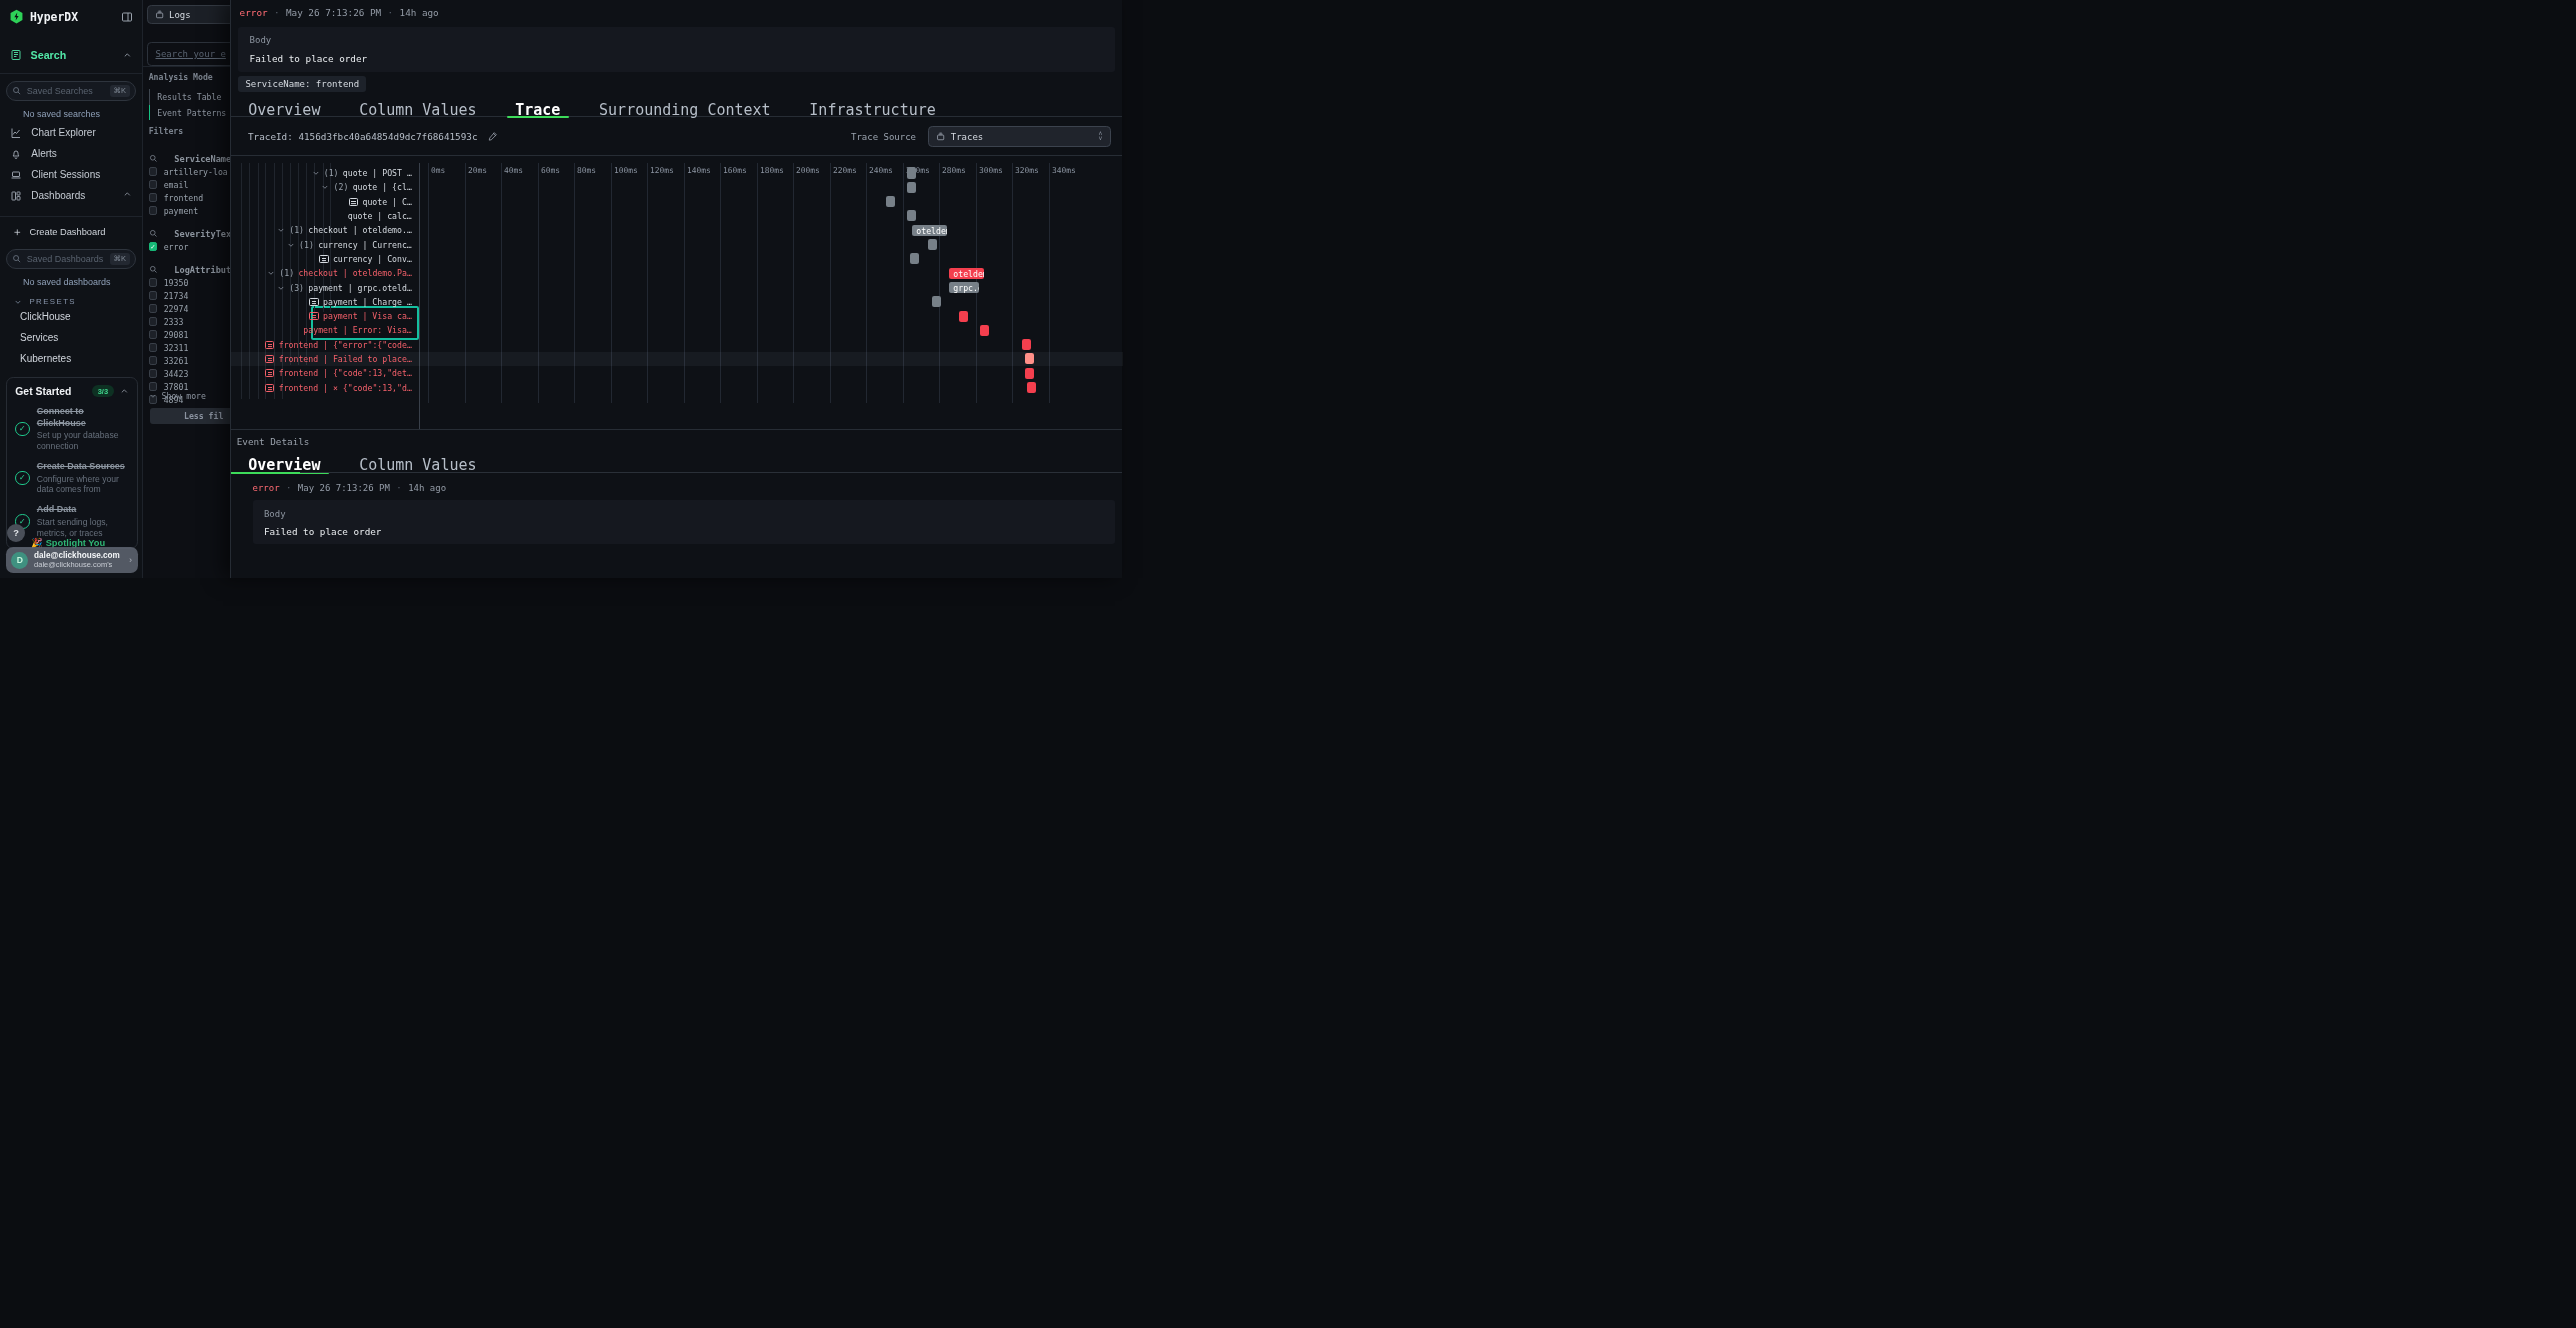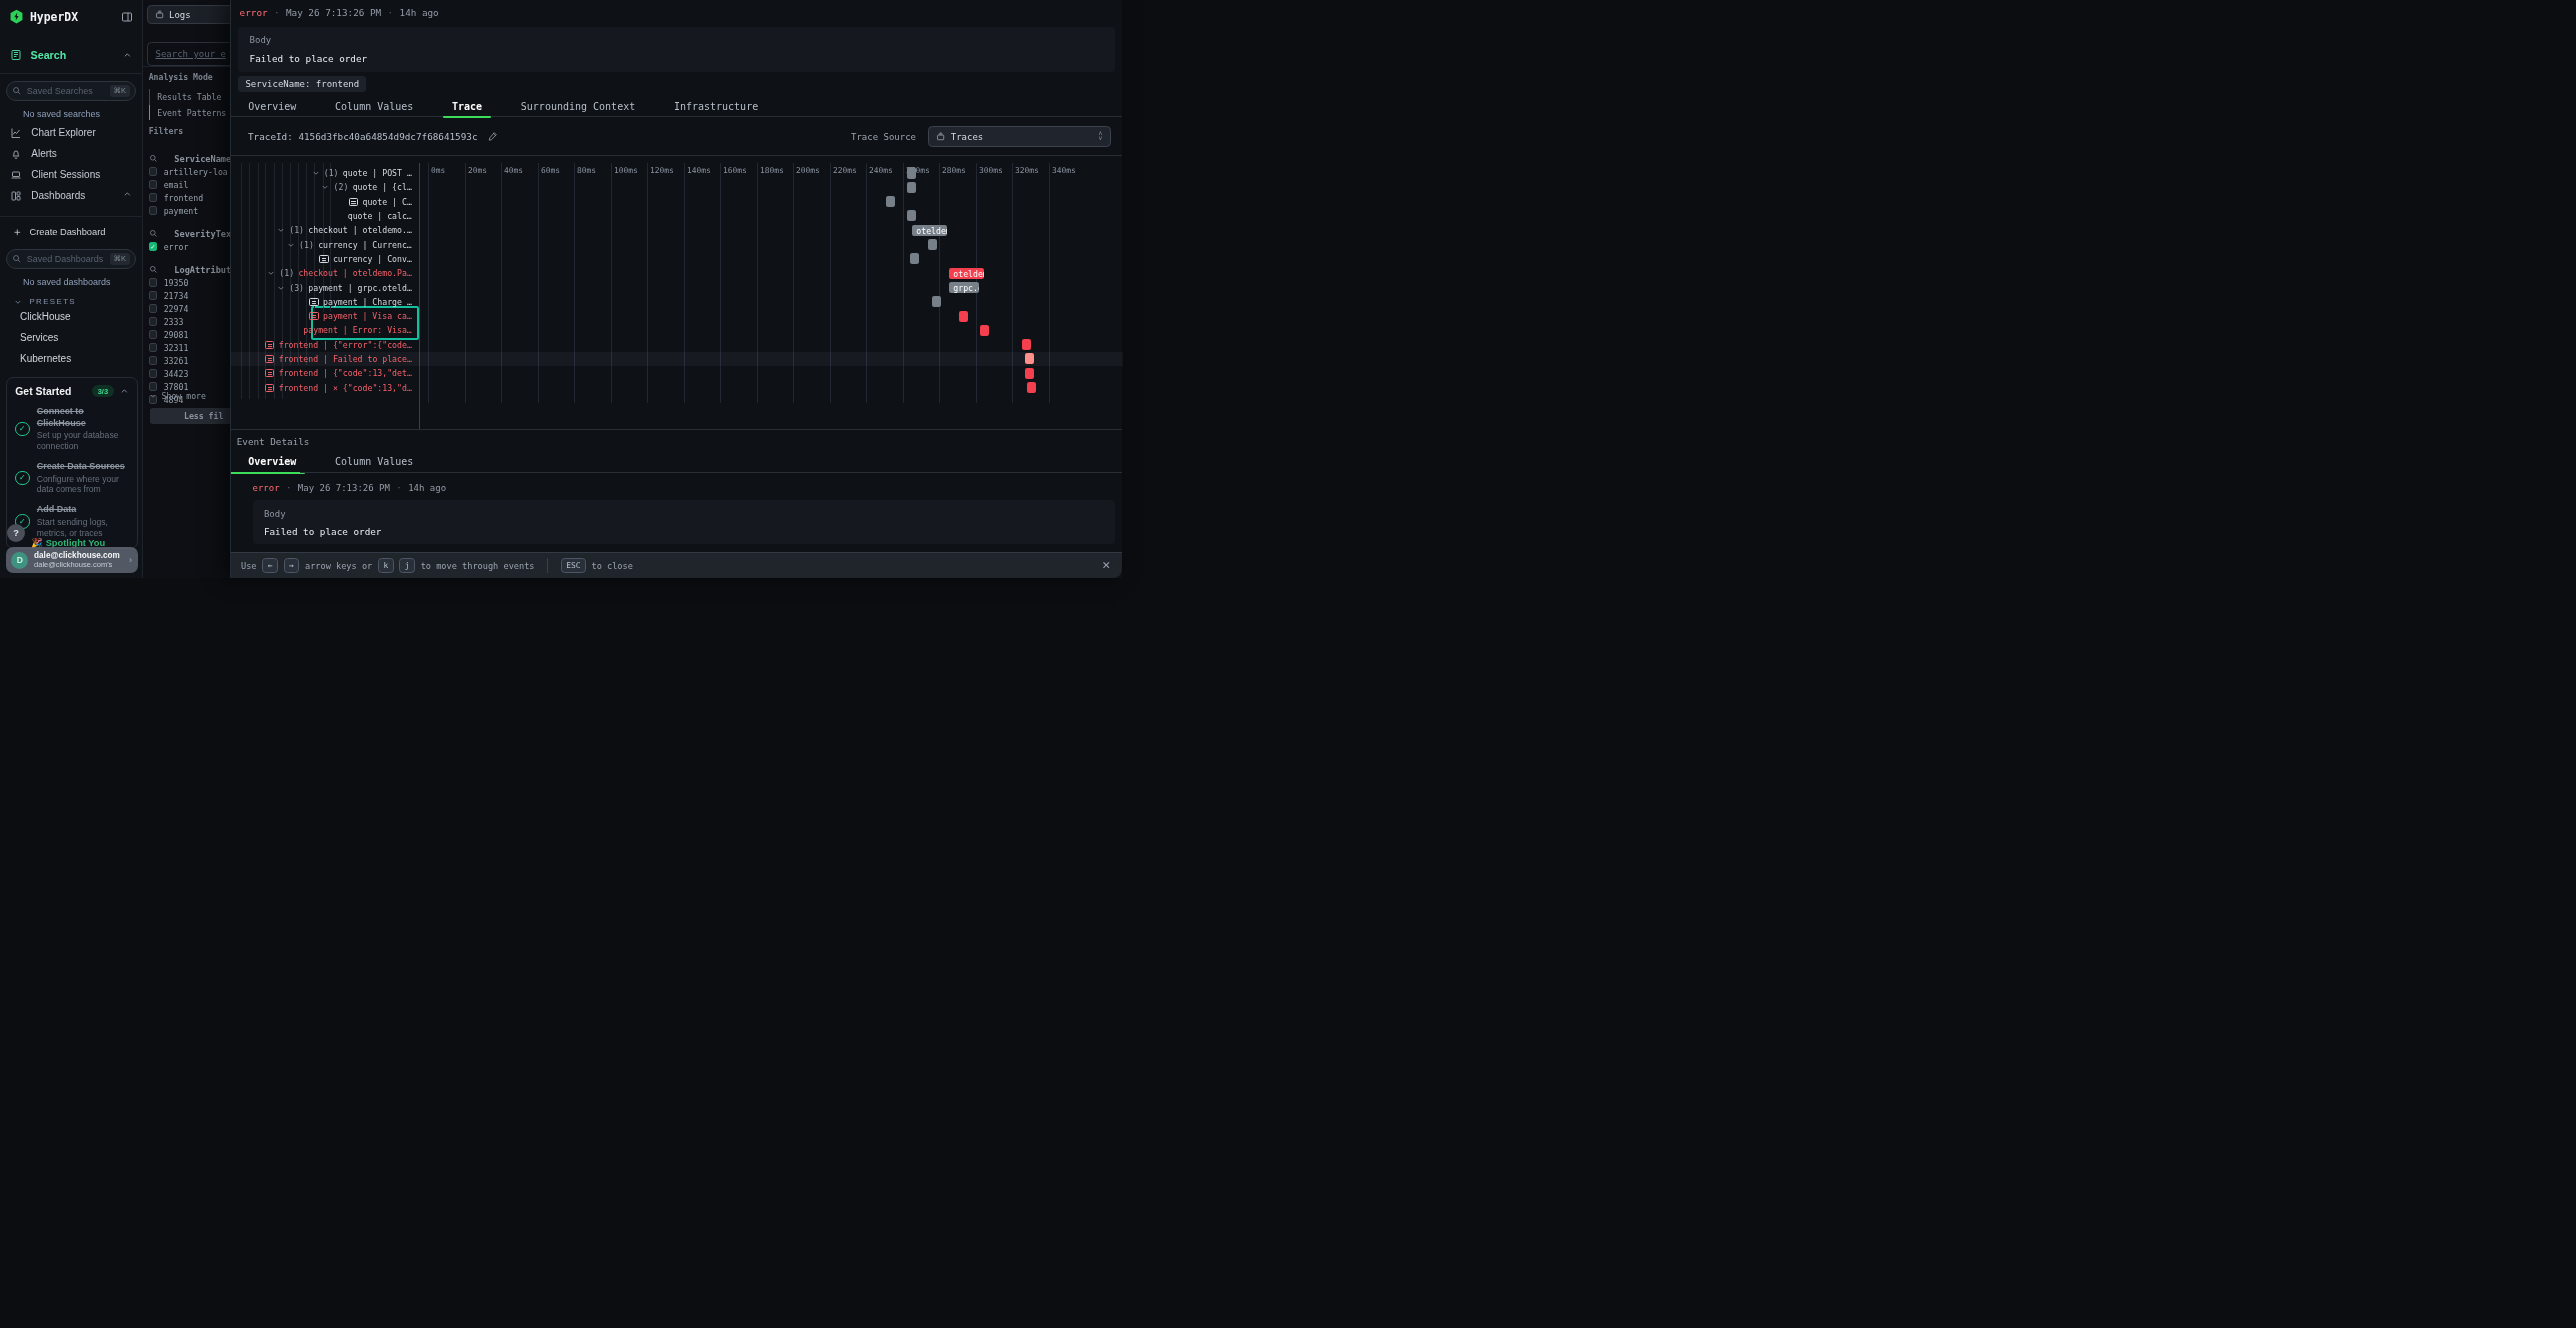--- a/index.html
+++ b/index.html
@@ -77,21 +77,21 @@
   
   .panel{position:absolute;left:230px;top:0;width:892px;height:578px;background:var(--c-panel);border-left:0.7px solid #262c34;box-shadow:-7.2px 0 18.6px rgba(0,0,0,0.55);z-index:2;font-family:var(--mono);}
   .ev-head{position:absolute;left:8.6px;top:7.2px;font-size:9.3px;color:#949ca7;display:flex;gap:6.4px;align-items:center;}
   .sev{color:var(--c-redtext,#ff6b73);}
   .dot-sep{color:#5b636e;}
   .body-card{position:absolute;left:7.2px;right:7.2px;top:26.5px;height:45px;background:var(--c-card);border-radius:2.9px;padding:8.6px 11.4px;}
   .body-lbl{color:#8d95a0;font-size:9px;}
   .body-txt{color:#e9ecef;font-size:9.3px;margin-top:7.9px;}
   .tag-chip{position:absolute;left:7.2px;top:76px;height:15.7px;background:#1d222a;border-radius:2.9px;color:#d6dbe1;font-size:9px;display:flex;align-items:center;padding:0 7.2px;}
   .tabs{position:absolute;left:0;top:98px;width:100%;height:19.3px;display:flex;padding-left:8.6px;gap:21.5px;border-bottom:0.7px solid #272d35;}
-  .tab{font-size:10px;color:#b7bfc9;padding:2.9px 8.6px;position:relative;white-space:nowrap;}
+  .tab{font-size:15px;color:#b7bfc9;padding:2.9px 8.6px;position:relative;white-space:nowrap;}
   .tab.active{color:#ffffff;font-weight:bold;}
   .tab.active::after{content:"";position:absolute;left:0;right:0;bottom:-1.4px;height:2.1px;background:var(--c-green,#3ddc5a);border-radius:1.4px;}
   .traceid-row{position:absolute;left:0;top:117px;width:100%;height:39px;border-bottom:0.7px solid #272d35;}
   .traceid{position:absolute;left:17px;top:13.6px;font-size:9.3px;color:#b6bec8;display:flex;align-items:center;gap:10px;}
   .src-lbl{position:absolute;right:206px;top:15px;font-size:9px;color:#9aa3ae;}
   .trace-src-sel{position:absolute;right:11.4px;top:9.3px;width:183px;height:21px;border:0.7px solid #3c434e;border-radius:4.3px;background:#20242c;display:flex;align-items:center;gap:5.7px;padding:0 7.2px;color:#d5dae1;font-size:9px;}
   .updown{margin-left:auto;color:#8b93a0;font-size:6.4px;line-height:0.8;text-align:center;}
 
   .waterfall{position:absolute;left:0;top:156px;width:892px;height:273px;overflow:hidden;}
   .guide{position:absolute;width:0.7px;background:#20252d;top:7.2px;}
@@ -659,27 +659,14 @@
     <span class="dot-sep">·</span>
     <span>May 26 7:13:26 PM</span>
     <span class="dot-sep">·</span>
     <span>14h ago</span>
   </div>
   <div class="ed-card">
     <div class="body-lbl">Body</div>
     <div class="body-txt">Failed to place order</div>
   </div>
 
-  <div class="foot">
-    <span>Use</span>
-    <span class="kcap">←</span>
-    <span class="kcap">→</span>
-    <span>arrow keys or</span>
-    <span class="kcap">k</span>
-    <span class="kcap">j</span>
-    <span>to move through events</span>
-    <span class="foot-sep"></span>
-    <span class="kcap">ESC</span>
-    <span>to close</span>
-    <span class="close-x">✕</span>
-  </div>
 </main>
 
 
 </body></html>

